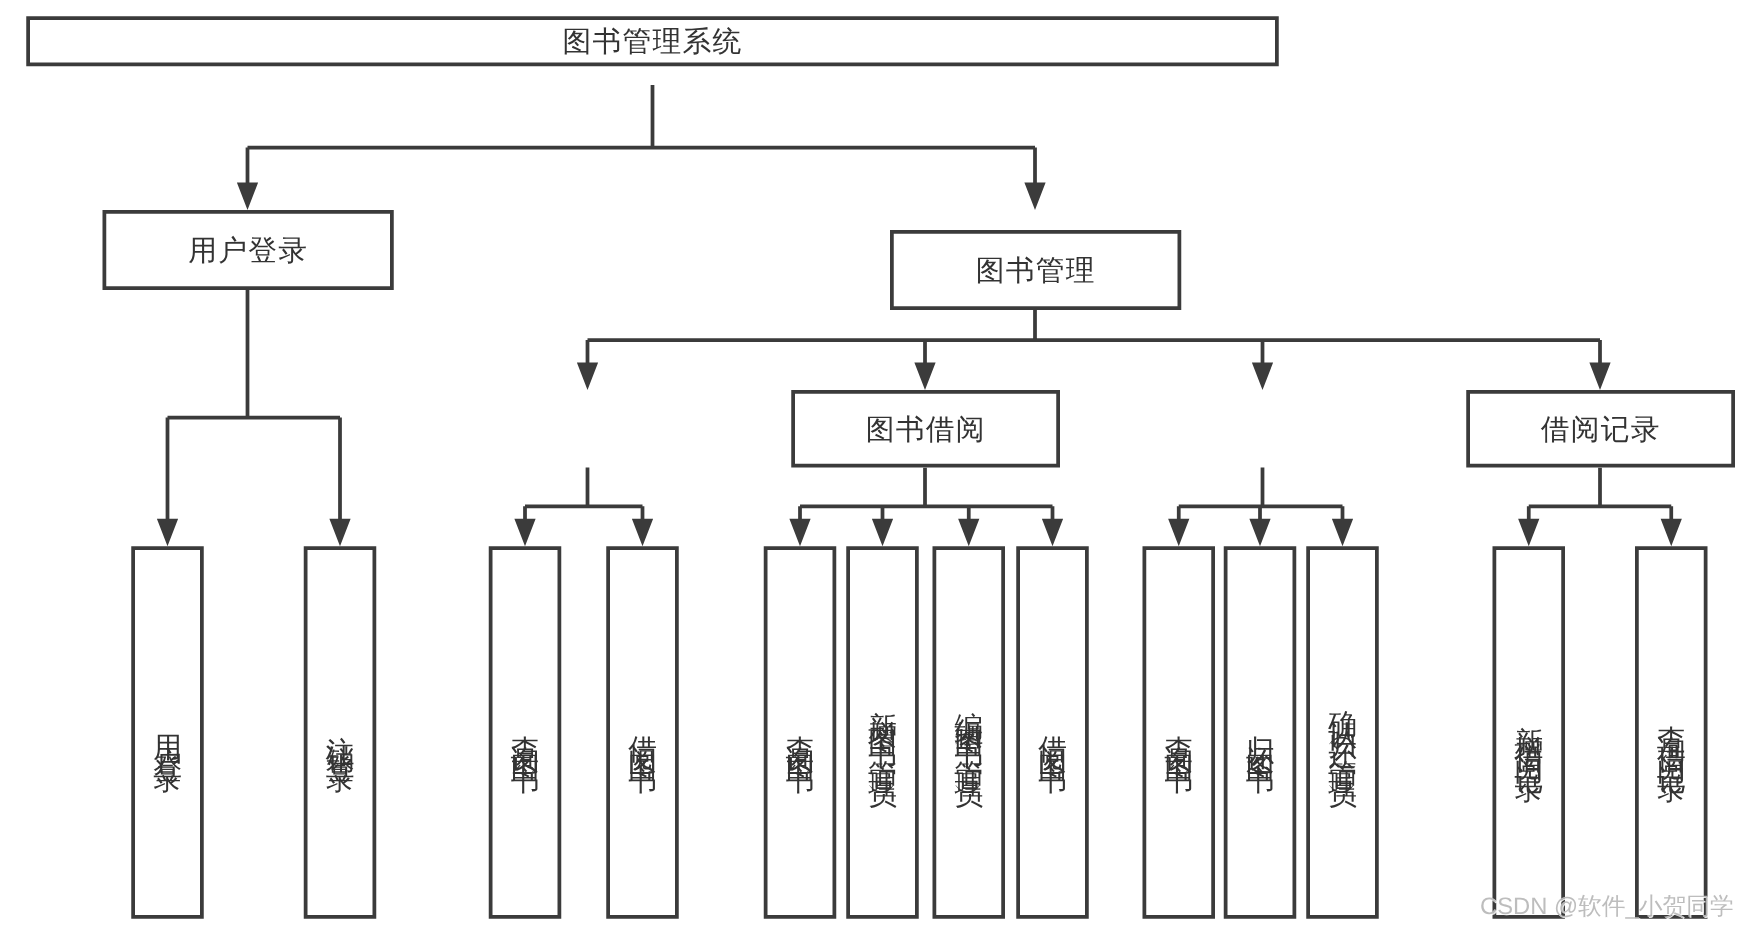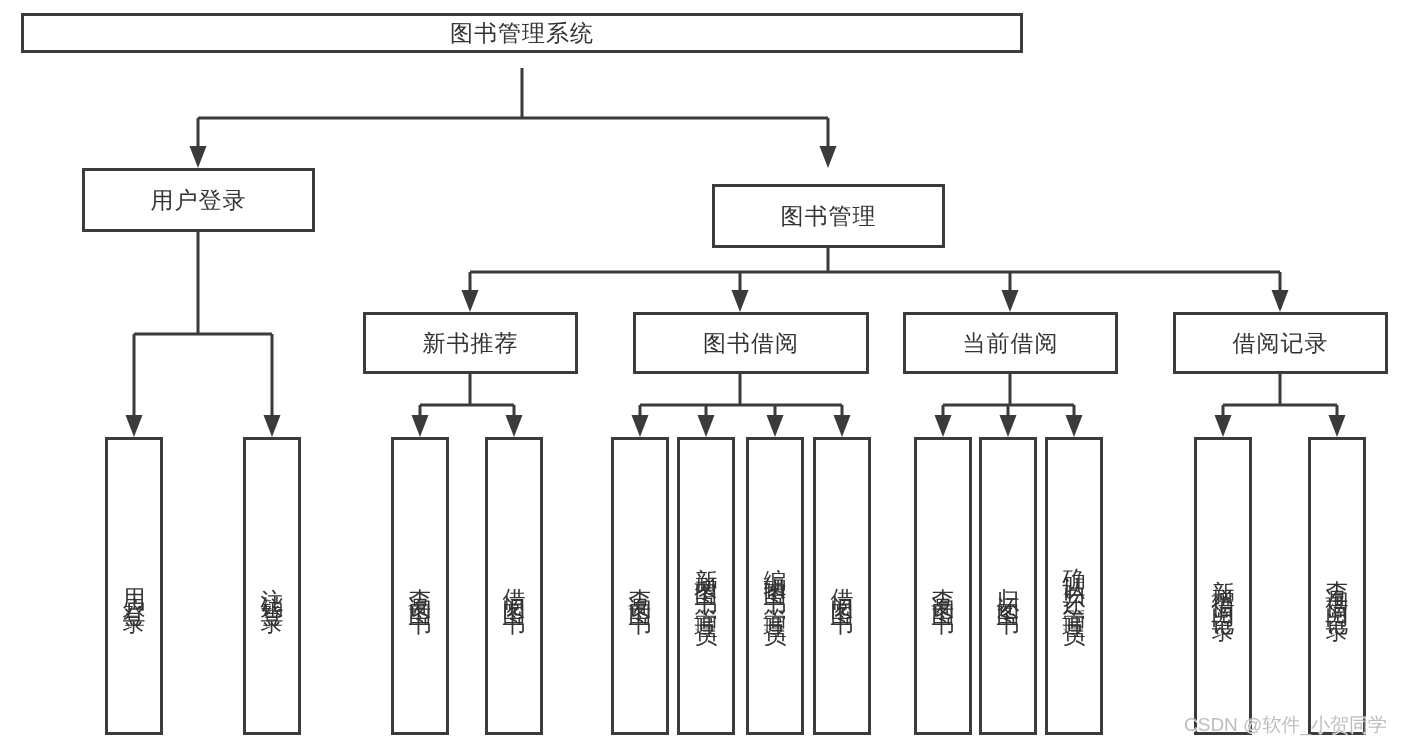--- a/index.html
+++ b/index.html
@@ -48,21 +48,21 @@
     color: #333333;
     white-space: nowrap;
   }
   
   .node-root { left: 21px; top: 13px; width: 1002px; height: 40px; }
   
   .node-l2-0 { left: 82px;  top: 168px; width: 233px; height: 64px; }
   .node-l2-1 { left: 712px; top: 184px; width: 233px; height: 64px; }
   
   .node-l3-0 { left: 363px;  top: 312px; width: 215px; height: 62px; }
-  .node-l3-1 { left: 633px;  top: 312px; width: 236px; height: 62px; }
+  .node-l3-1 { left: 633px;  top: 312px; width: 215px; height: 62px; }
   .node-l3-2 { left: 903px;  top: 312px; width: 215px; height: 62px; }
   .node-l3-3 { left: 1173px; top: 312px; width: 215px; height: 62px; }
   
   .leaf { top: 437px; width: 58px; height: 298px; }
   .leaf-a0 { left: 105px; }
   .leaf-a1 { left: 243px; }
   .leaf-b0 { left: 391px; }
   .leaf-b1 { left: 485px; }
   .leaf-c0 { left: 611px; }
   .leaf-c1 { left: 677px; }
@@ -131,28 +131,22 @@
     <span class="h-label">图书管理系统</span>
   </div>
 
   <div class="box node-l2-0">
     <span class="h-label">用户登录</span>
   </div>
   <div class="box node-l2-1">
     <span class="h-label">图书管理</span>
   </div>
 
-  <div class="box node-l3-0">
-    <span class="h-label">新书推荐</span>
-  </div>
   <div class="box node-l3-1">
     <span class="h-label">图书借阅</span>
-  </div>
-  <div class="box node-l3-2">
-    <span class="h-label">当前借阅</span>
   </div>
   <div class="box node-l3-3">
     <span class="h-label">借阅记录</span>
   </div>
 
   <div class="box leaf leaf-a0">
     <span class="v-label">用户登录</span>
   </div>
   <div class="box leaf leaf-a1">
     <span class="v-label">注销登录</span>

